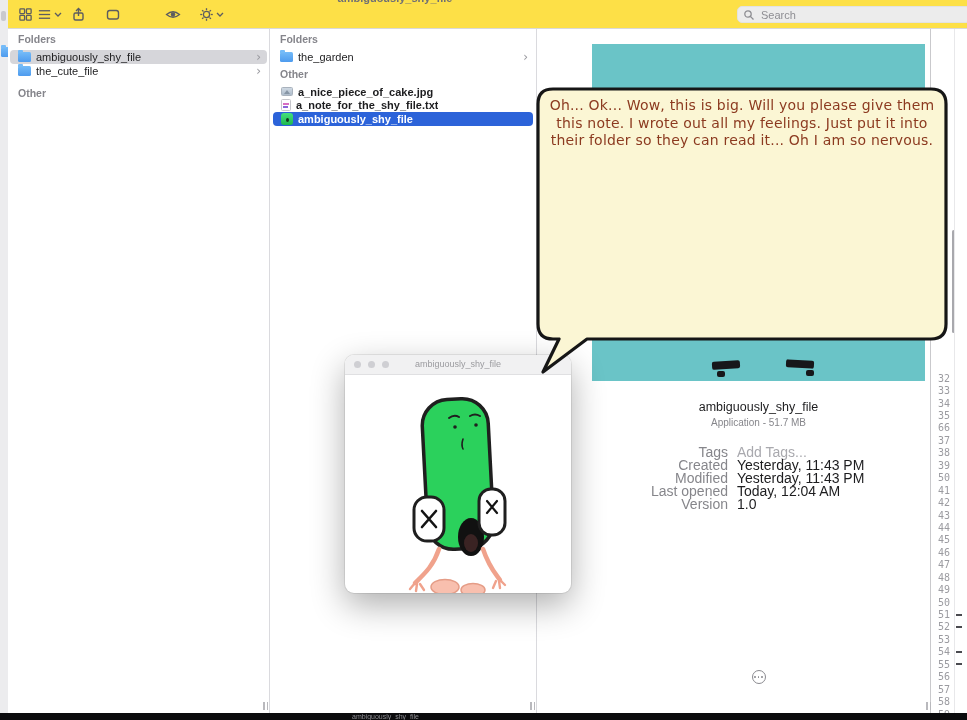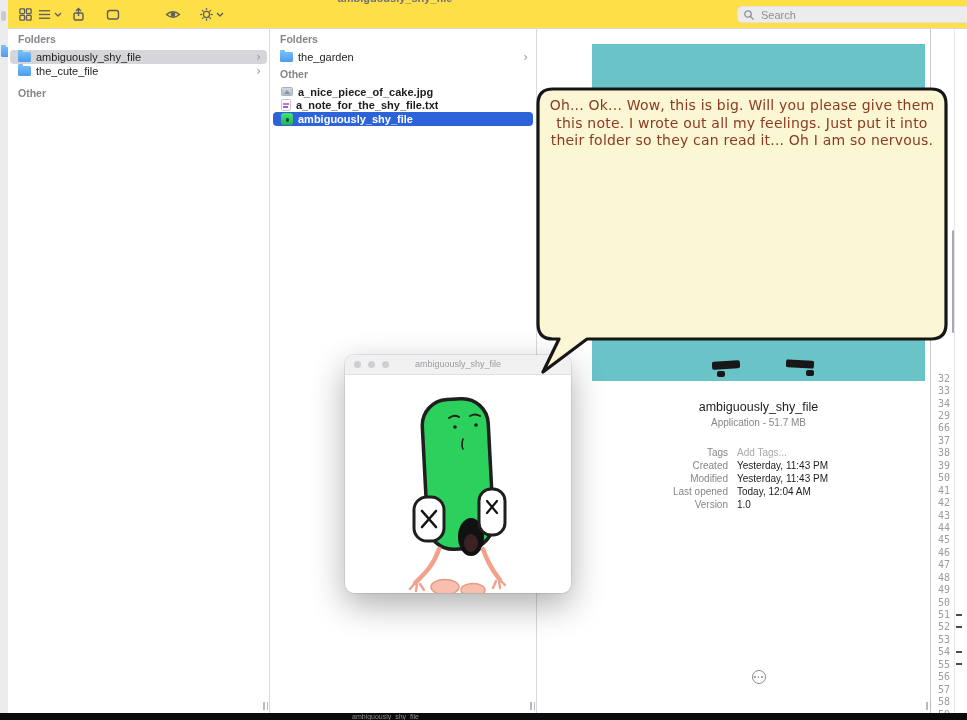--- a/index.html
+++ b/index.html
@@ -51,21 +51,21 @@
   
   .preview{position:relative;width:393px;}
   .teal-image{position:absolute;left:55px;top:16px;width:333px;height:337px;background:var(--teal,#6ac4c7);overflow:hidden;}
   .eye-mark{position:absolute;background:#17171a;border-radius:2px;}
   .m1{left:120px;top:317px;width:28px;height:8px;transform:rotate(-4deg);}
   .m1b{left:125px;top:327px;width:8px;height:6px;}
   .m2{left:194px;top:316px;width:28px;height:8px;transform:rotate(3deg);}
   .m2b{left:214px;top:326px;width:8px;height:6px;}
   .pv-name{position:absolute;left:55px;top:372px;width:333px;text-align:center;font-size:12.5px;color:#1d1d1f;}
   .pv-meta{position:absolute;left:55px;top:389px;width:333px;text-align:center;font-size:10px;color:#86868b;}
-  .info-grid{position:absolute;left:55px;top:418px;width:333px;display:grid;grid-template-columns:136px 1fr;column-gap:9px;font-size:10px;line-height:13px;}
+  .info-grid{position:absolute;left:55px;top:418px;width:333px;display:grid;grid-template-columns:136px 1fr;column-gap:9px;font-size:14px;line-height:13px;}
   .info-label{text-align:right;color:#86868b;}
   .info-value{color:#1d1d1f;white-space:nowrap;}
   .info-value.muted{color:#a9a9ae;}
   .more{position:absolute;left:55px;top:642px;width:333px;text-align:center;}
   .more-icon{width:14px;height:14px;border:1.3px solid #8a8a8f;border-radius:50%;margin:0 auto;display:flex;align-items:center;justify-content:center;gap:1.5px;box-sizing:border-box;}
   .more-icon i{width:1.8px;height:1.8px;background:#8a8a8f;border-radius:50%;}
   .more-label{margin-top:6px;font-size:10px;color:#86868b;}
 
   
   .editor-strip{position:absolute;left:930px;top:28px;width:37px;height:685px;background:#fff;border-left:1px solid #c9c9cc;z-index:4;}
@@ -256,21 +256,21 @@
         <div class="ln-row">
           <span class="ln">32</span>
         </div>
         <div class="ln-row">
           <span class="ln">33</span>
         </div>
         <div class="ln-row">
           <span class="ln">34</span>
         </div>
         <div class="ln-row">
-          <span class="ln">29</span>
+          <span class="ln">35</span>
         </div>
         <div class="ln-row">
           <span class="ln">66</span>
         </div>
         <div class="ln-row">
           <span class="ln">37</span>
         </div>
         <div class="ln-row">
           <span class="ln">38</span>
         </div>

